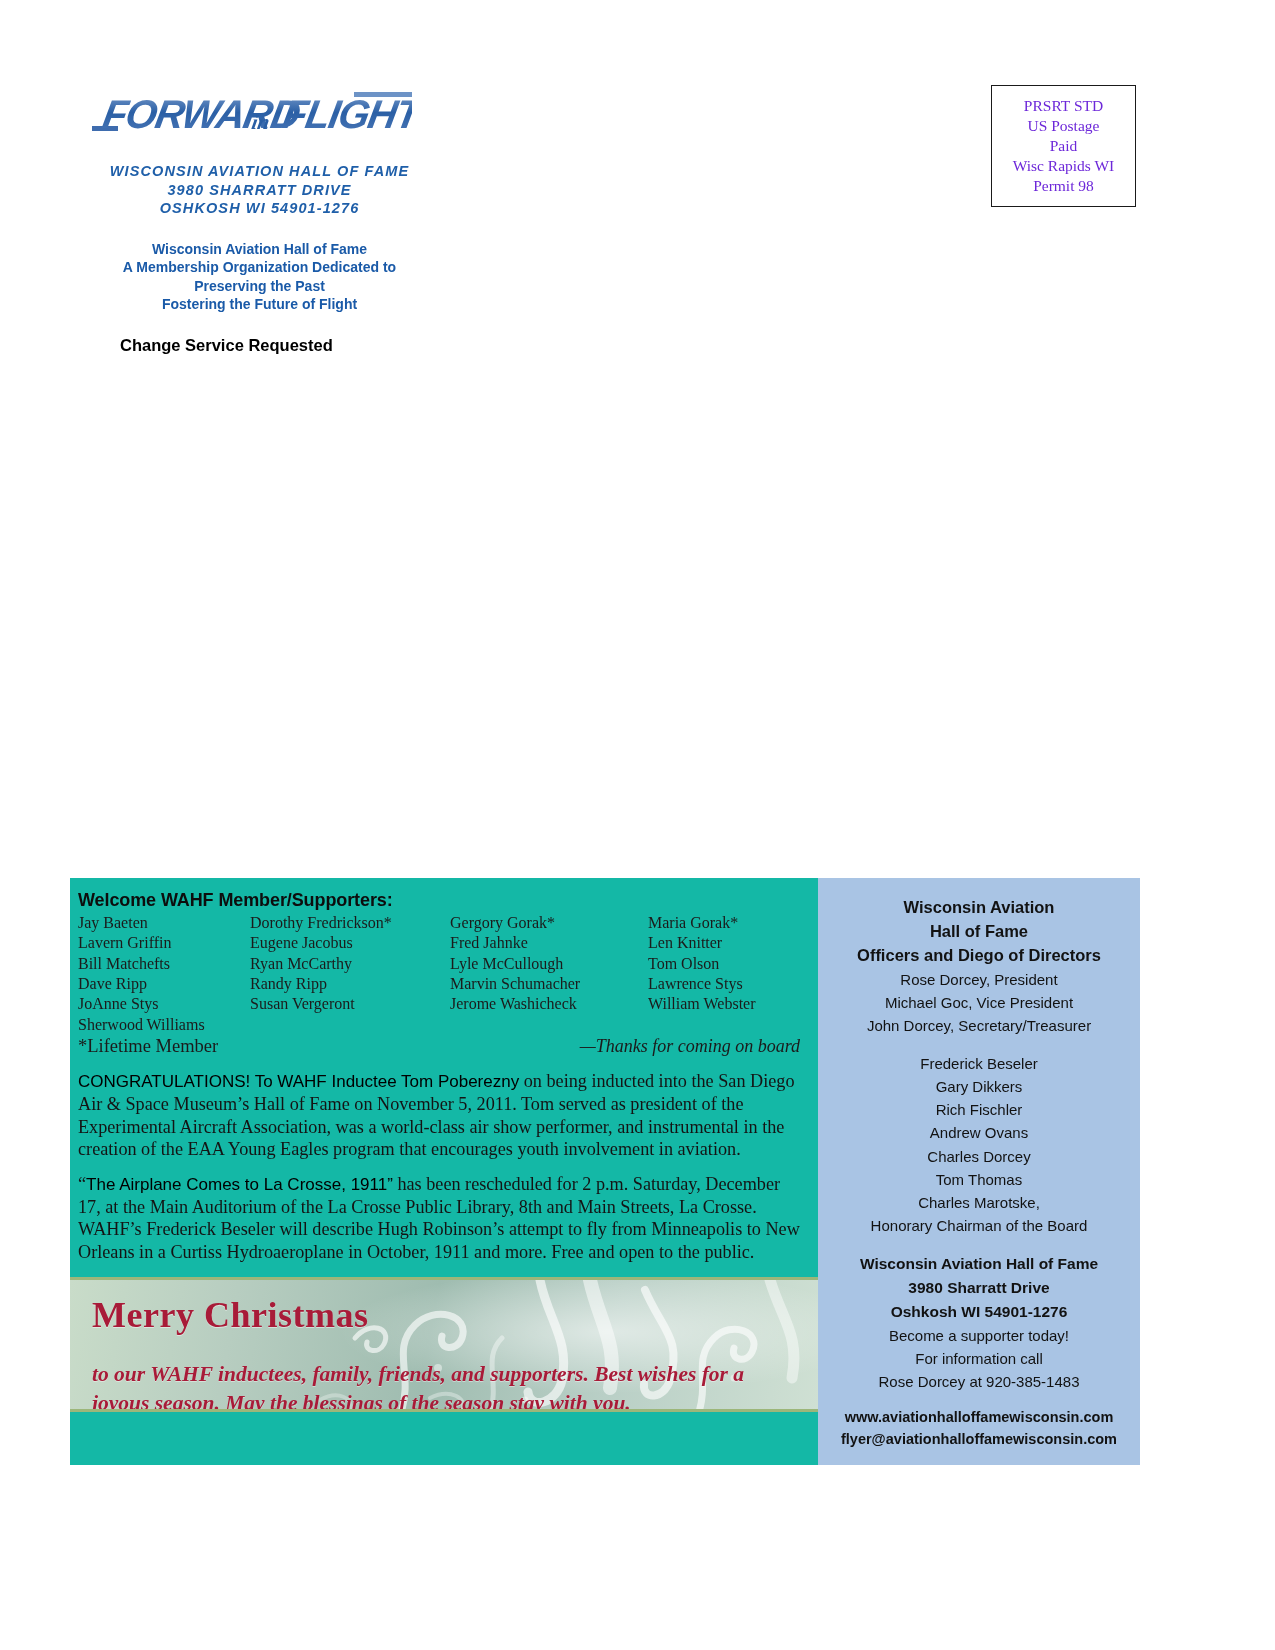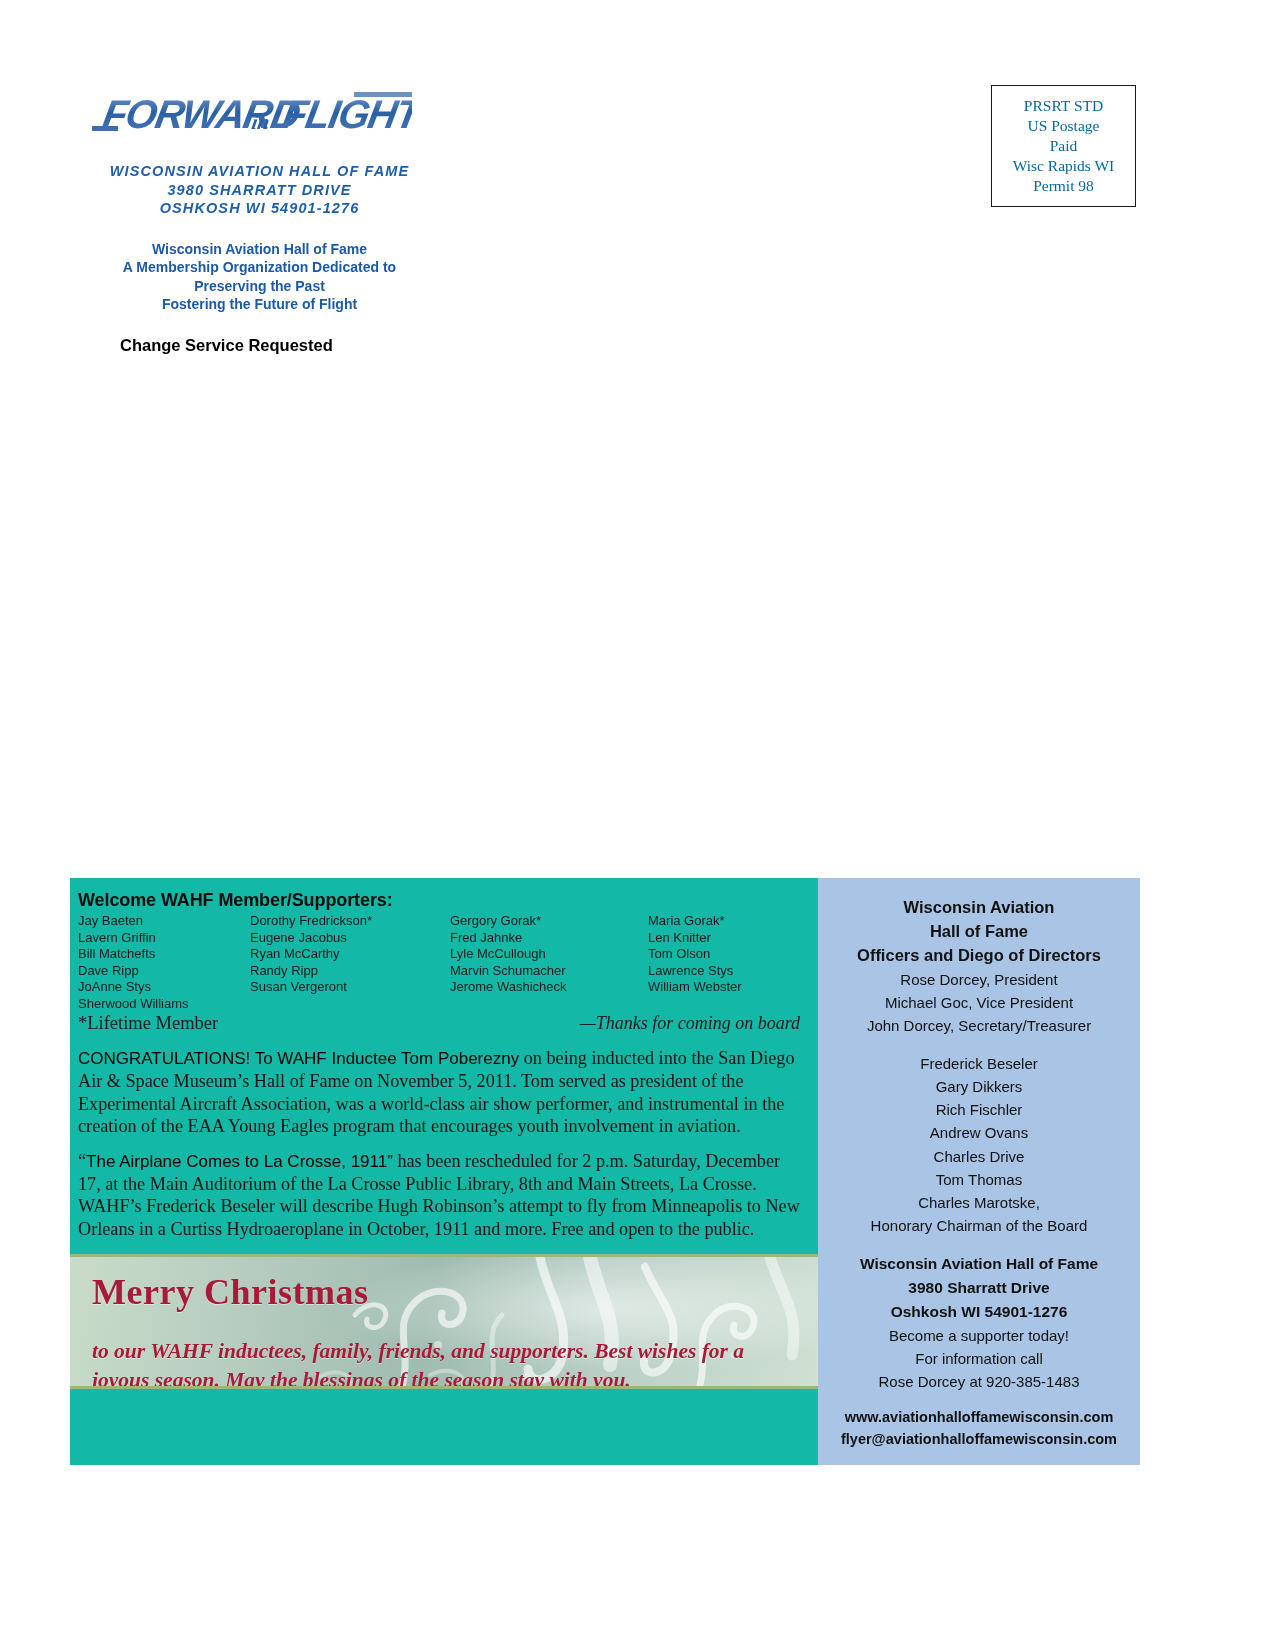--- a/index.html
+++ b/index.html
@@ -37,38 +37,38 @@
     font-weight:bold; font-size:16.5px; color:#000;
   }
 
   
   .permit-box {
     position:absolute; left:991px; top:85px;
     width:145px; height:122px;
     border:1.6px solid #1a1a1a;
     display:flex; flex-direction:column; justify-content:center; align-items:center;
     font-family:"Liberation Serif", serif;
-    font-size:15.5px; color:#0369a1; line-height:1.3; text-align:center;
+    font-size:15.5px; color:#6d28d9; line-height:1.3; text-align:center;
   }
 
   
   .lower { position:absolute; left:70px; top:878px; width:1070px; display:flex; }
 
   .main-col { width:748px; background:#14b8a6; position:relative; }
   .main-inner { padding:12px 14px 0 8px; }
 
   .welcome-head {
     font-family:"Liberation Sans", sans-serif;
     font-weight:bold; font-size:18px; color:#0d0d0d;
     margin-bottom:2px; letter-spacing:-0.1px;
   }
   .names-grid { display:grid; grid-template-columns: 172px 200px 198px 170px; }
   .names-grid span {
-    font-family:Liberation Sans, sans-serif;
-    font-size:13px; color:#1b1b1b; line-height:1.27; white-space:nowrap;
+    font-family:Liberation Serif, serif;
+    font-size:16px; color:#1b1b1b; line-height:1.27; white-space:nowrap;
   }
   .lifetime-row {
     display:flex; justify-content:space-between; align-items:baseline;
     font-size:18.5px; color:#1b1b1b; line-height:1.27; padding-right:4px;
   }
   .thanks { font-style:italic; font-size:18px; }
 
   .body-p {
     font-family:"Liberation Serif", serif;
     font-size:18.2px; color:#141414; line-height:1.235;
@@ -239,21 +239,21 @@
       <div class="side-line">Rose Dorcey, President</div>
       <div class="side-line">Michael Goc, Vice President</div>
       <div class="side-line">John Dorcey, Secretary/Treasurer</div>
 
       <div class="side-gap"></div>
 
       <div class="side-line">Frederick Beseler</div>
       <div class="side-line">Gary Dikkers</div>
       <div class="side-line">Rich Fischler</div>
       <div class="side-line">Andrew Ovans</div>
-      <div class="side-line">Charles Drive</div>
+      <div class="side-line">Charles Dorcey</div>
       <div class="side-line">Tom Thomas</div>
       <div class="side-line">Charles Marotske,</div>
       <div class="side-line">Honorary Chairman of the Board</div>
 
       <div class="side-gap"></div>
 
       <div class="side-strong">Wisconsin Aviation Hall of Fame</div>
       <div class="side-strong">3980 Sharratt Drive</div>
       <div class="side-strong">Oshkosh WI  54901-1276</div>
 

